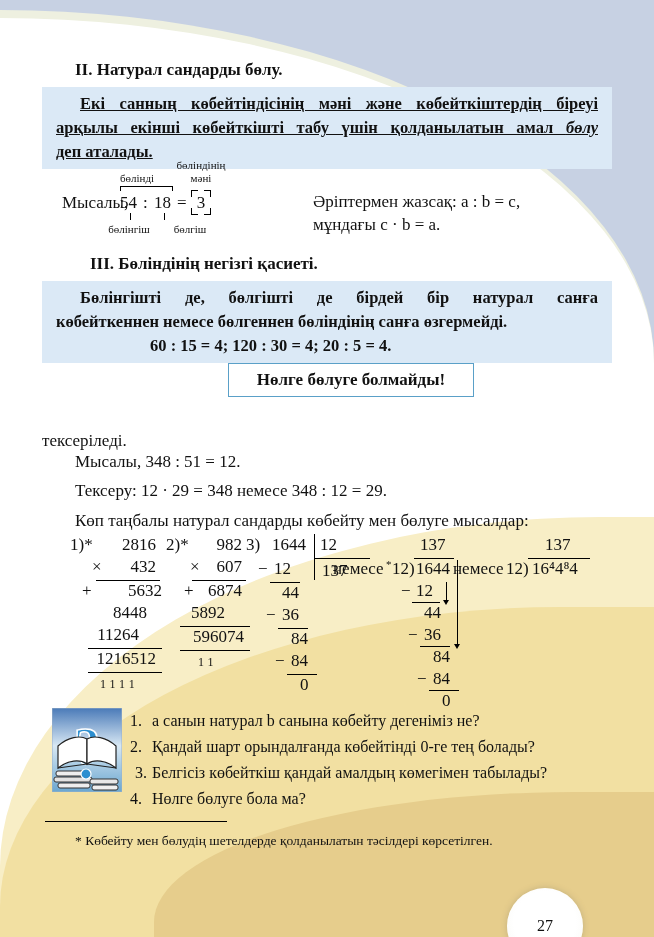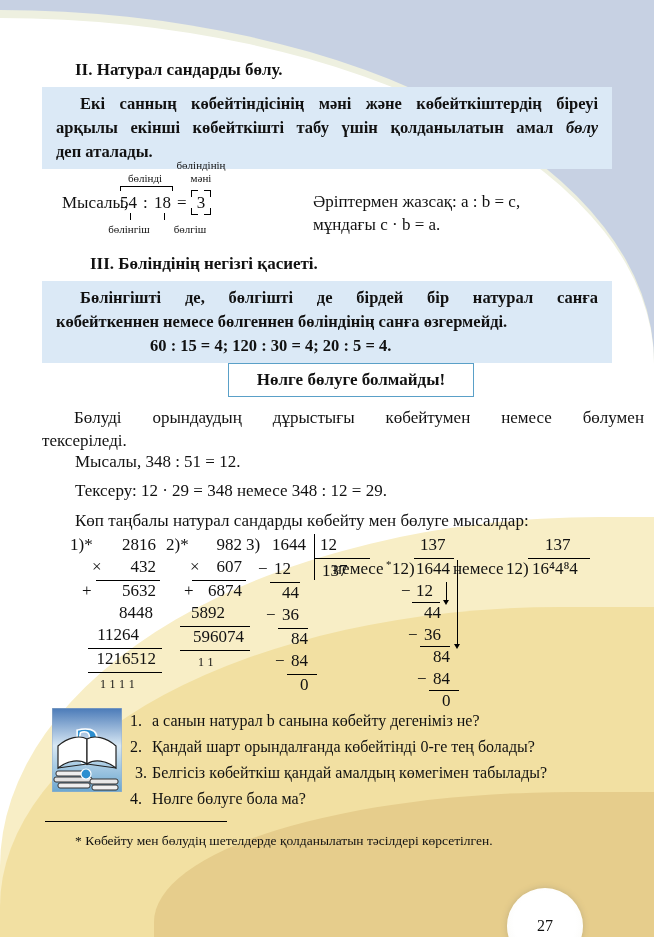--- a/index.html
+++ b/index.html
@@ -62,74 +62,73 @@
 
   <div class="bg-blue"></div>
   <div class="bg-edge"></div>
   <div class="bg-white"></div>
   <div class="wave1"></div>
   <div class="wave2"></div>
   <div class="wave3"></div>
 
   <div class="abs h" style="left:75px;top:60px;">II. Натурал сандарды бөлу.</div>
 
-  <div class="abs infobox" style="left:42px;top:87px;">
+  <div class="abs infobox" style="left:42px;top:87px;text-decoration:underline;">
     <div class="jline" style="padding-left:24px;">Екі санның көбейтіндісінің мәні және көбейткіштердің біреуі</div>
     <div class="jline"><span>арқылы екінші көбейткішті табу үшін қолданылатын амал </span><i>бөлу</i></div>
     <div>деп аталады.</div>
   </div>
 
   <div class="abs body-t" style="left:62px;top:193px;">Мысалы,</div>
   <div class="abs body-t" style="left:120px;top:193px;">54</div>
   <div class="abs body-t" style="left:143px;top:193px;">:</div>
   <div class="abs body-t" style="left:154px;top:193px;">18</div>
   <div class="abs body-t" style="left:177px;top:193px;">=</div>
   <div class="abs cornerbox" style="left:191px;top:190px;">
     <span class="c tl"></span><span class="c tr"></span><span class="c bl"></span><span class="c br"></span>
     <span>3</span>
   </div>
   <div class="abs bracket-top" style="left:120px;top:186px;width:51px;"></div>
-  <div class="abs small-lbl" style="left:112px;top:173px;width:66px;">бөлінді</div>
+  <div class="abs small-lbl" style="left:104px;top:173px;width:66px;">бөлінді</div>
   <div class="abs small-lbl" style="left:168px;top:160px;width:66px;">бөліндінің</div>
   <div class="abs small-lbl" style="left:168px;top:173px;width:66px;">мәні</div>
   <div class="abs tick" style="left:130px;top:213px;"></div>
   <div class="abs tick" style="left:164px;top:213px;"></div>
   <div class="abs small-lbl" style="left:96px;top:224px;width:66px;">бөлінгіш</div>
   <div class="abs small-lbl" style="left:160px;top:224px;width:60px;">бөлгіш</div>
 
   <div class="abs body-t" style="left:313px;top:192px;">Әріптермен жазсақ: a : b = c,</div>
   <div class="abs body-t" style="left:313px;top:215px;">мұндағы c · b = a.</div>
 
   <div class="abs h" style="left:90px;top:254px;">III. Бөліндінің негізгі қасиеті.</div>
 
   <div class="abs infobox" style="left:42px;top:281px;">
     <div class="jline" style="padding-left:24px;">Бөлінгішті де, бөлгішті де бірдей бір натурал санға</div>
     <div>көбейткеннен немесе бөлгеннен бөліндінің санға өзгермейді.</div>
     <div style="padding-left:94px;">60 : 15 = 4;  120 : 30 = 4;  20 : 5 = 4.</div>
   </div>
 
   <div class="abs warnbox" style="left:228px;top:363px;">Нөлге бөлуге болмайды!</div>
 
-  <div class="abs body-t jline" style="left:42px;top:408px;width:570px;padding-left:32px;">Бөлуді орындаудың дұрыстығы көбейтумен немесе бөлумен</div>
   <div class="abs body-t" style="left:42px;top:431px;">тексеріледі.</div>
   <div class="abs body-t" style="left:75px;top:452px;">Мысалы, 348 : 51 = 12.</div>
   <div class="abs body-t" style="left:75px;top:481px;">Тексеру: 12 · 29 = 348 немесе 348 : 12 = 29.</div>
   <div class="abs body-t" style="left:75px;top:511px;">Көп таңбалы натурал сандарды көбейту мен бөлуге мысалдар:</div>
 
   <div class="abs wk" style="left:70px;top:532px;width:570px;height:185px;">
 
     <div class="abs" style="left:0;top:0;width:100px;height:185px;">
       <span style="left:0;top:4px;">1)*</span>
       <span style="right:14px;top:4px;">2816</span>
       <span style="left:22px;top:26px;">×</span>
       <span style="right:14px;top:26px;">432</span>
       <div class="hline" style="left:26px;right:10px;top:48px;"></div>
       <span style="left:12px;top:50px;">+</span>
-      <span style="right:14px;top:50px;text-align:center;">5632</span>
-      <span style="right:17px;top:72px;">8448</span>
+      <span style="right:8px;top:50px;text-align:center;">5632</span>
+      <span style="right:23px;top:72px;">8448</span>
       <span style="right:31px;top:94px;">11264</span>
       <div class="hline" style="left:18px;right:8px;top:116px;"></div>
       <span style="right:14px;top:118px;">1216512</span>
       <div class="hline" style="left:18px;right:8px;top:140px;"></div>
       <span class="carries" style="left:30px;top:144px;">1111</span>
     </div>
 
     <div class="abs" style="left:96px;top:0;width:90px;height:185px;">
       <span style="left:0;top:4px;">2)*</span>
       <span style="right:14px;top:4px;">982</span>

